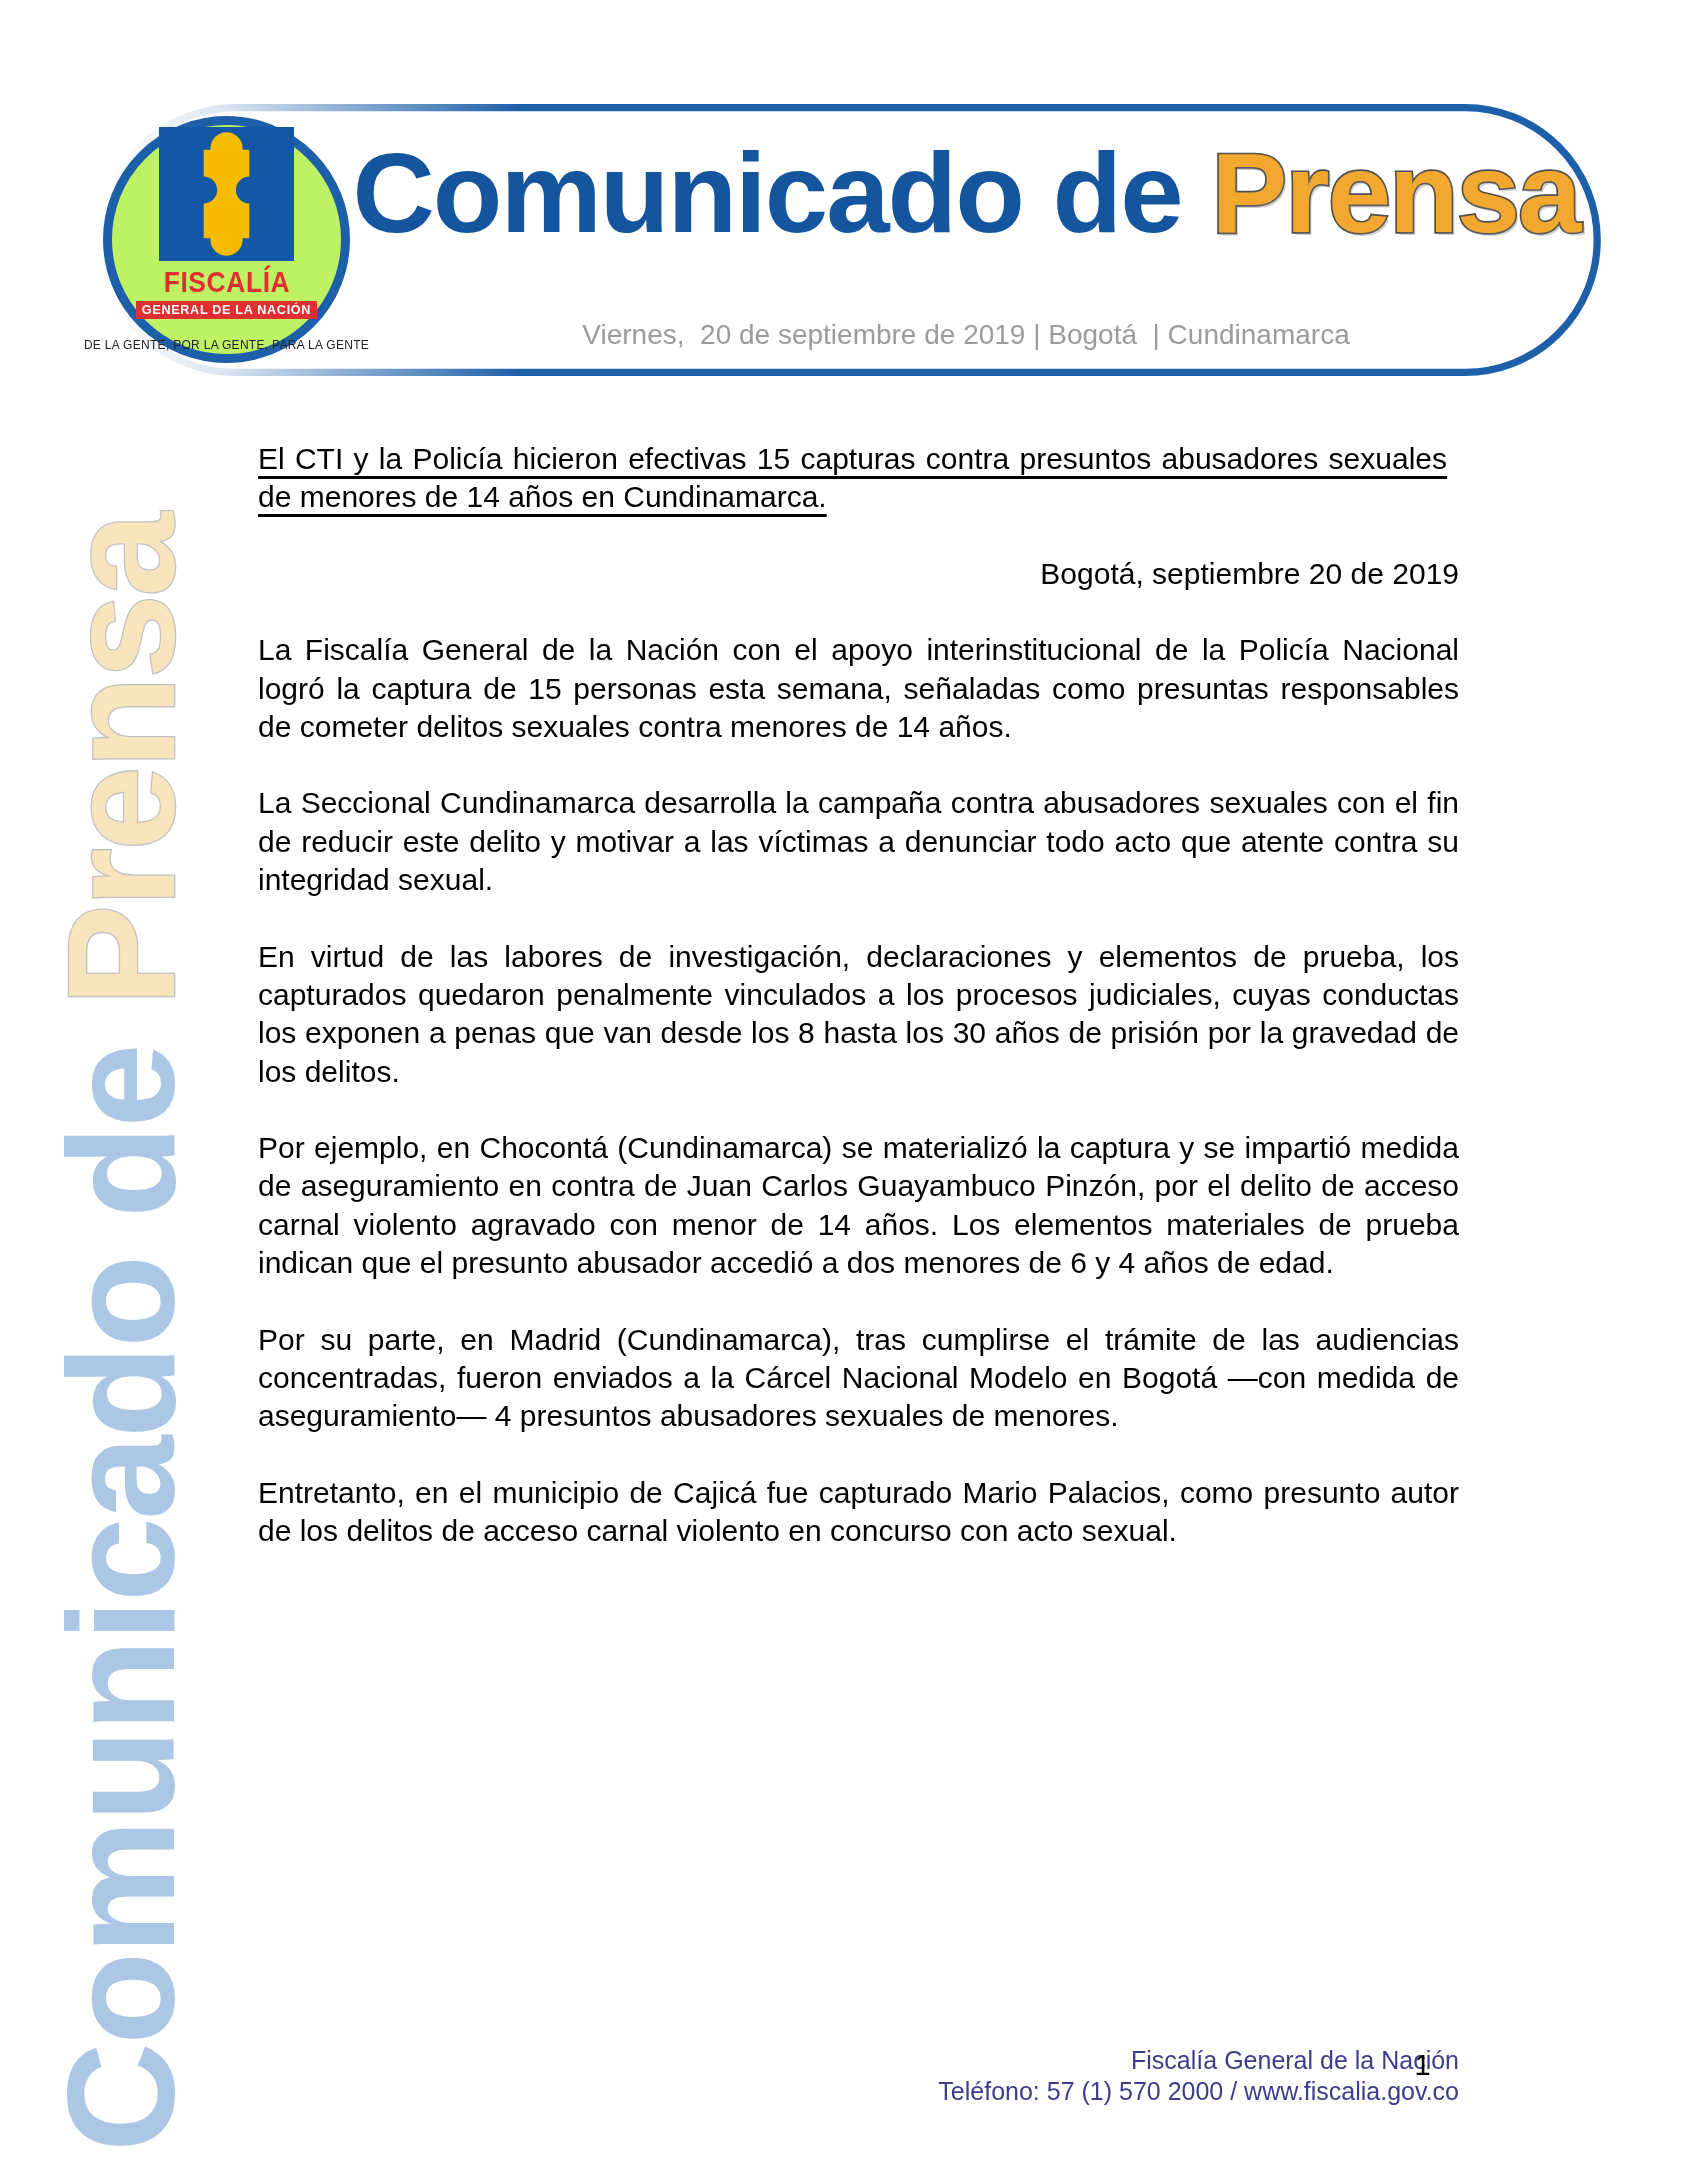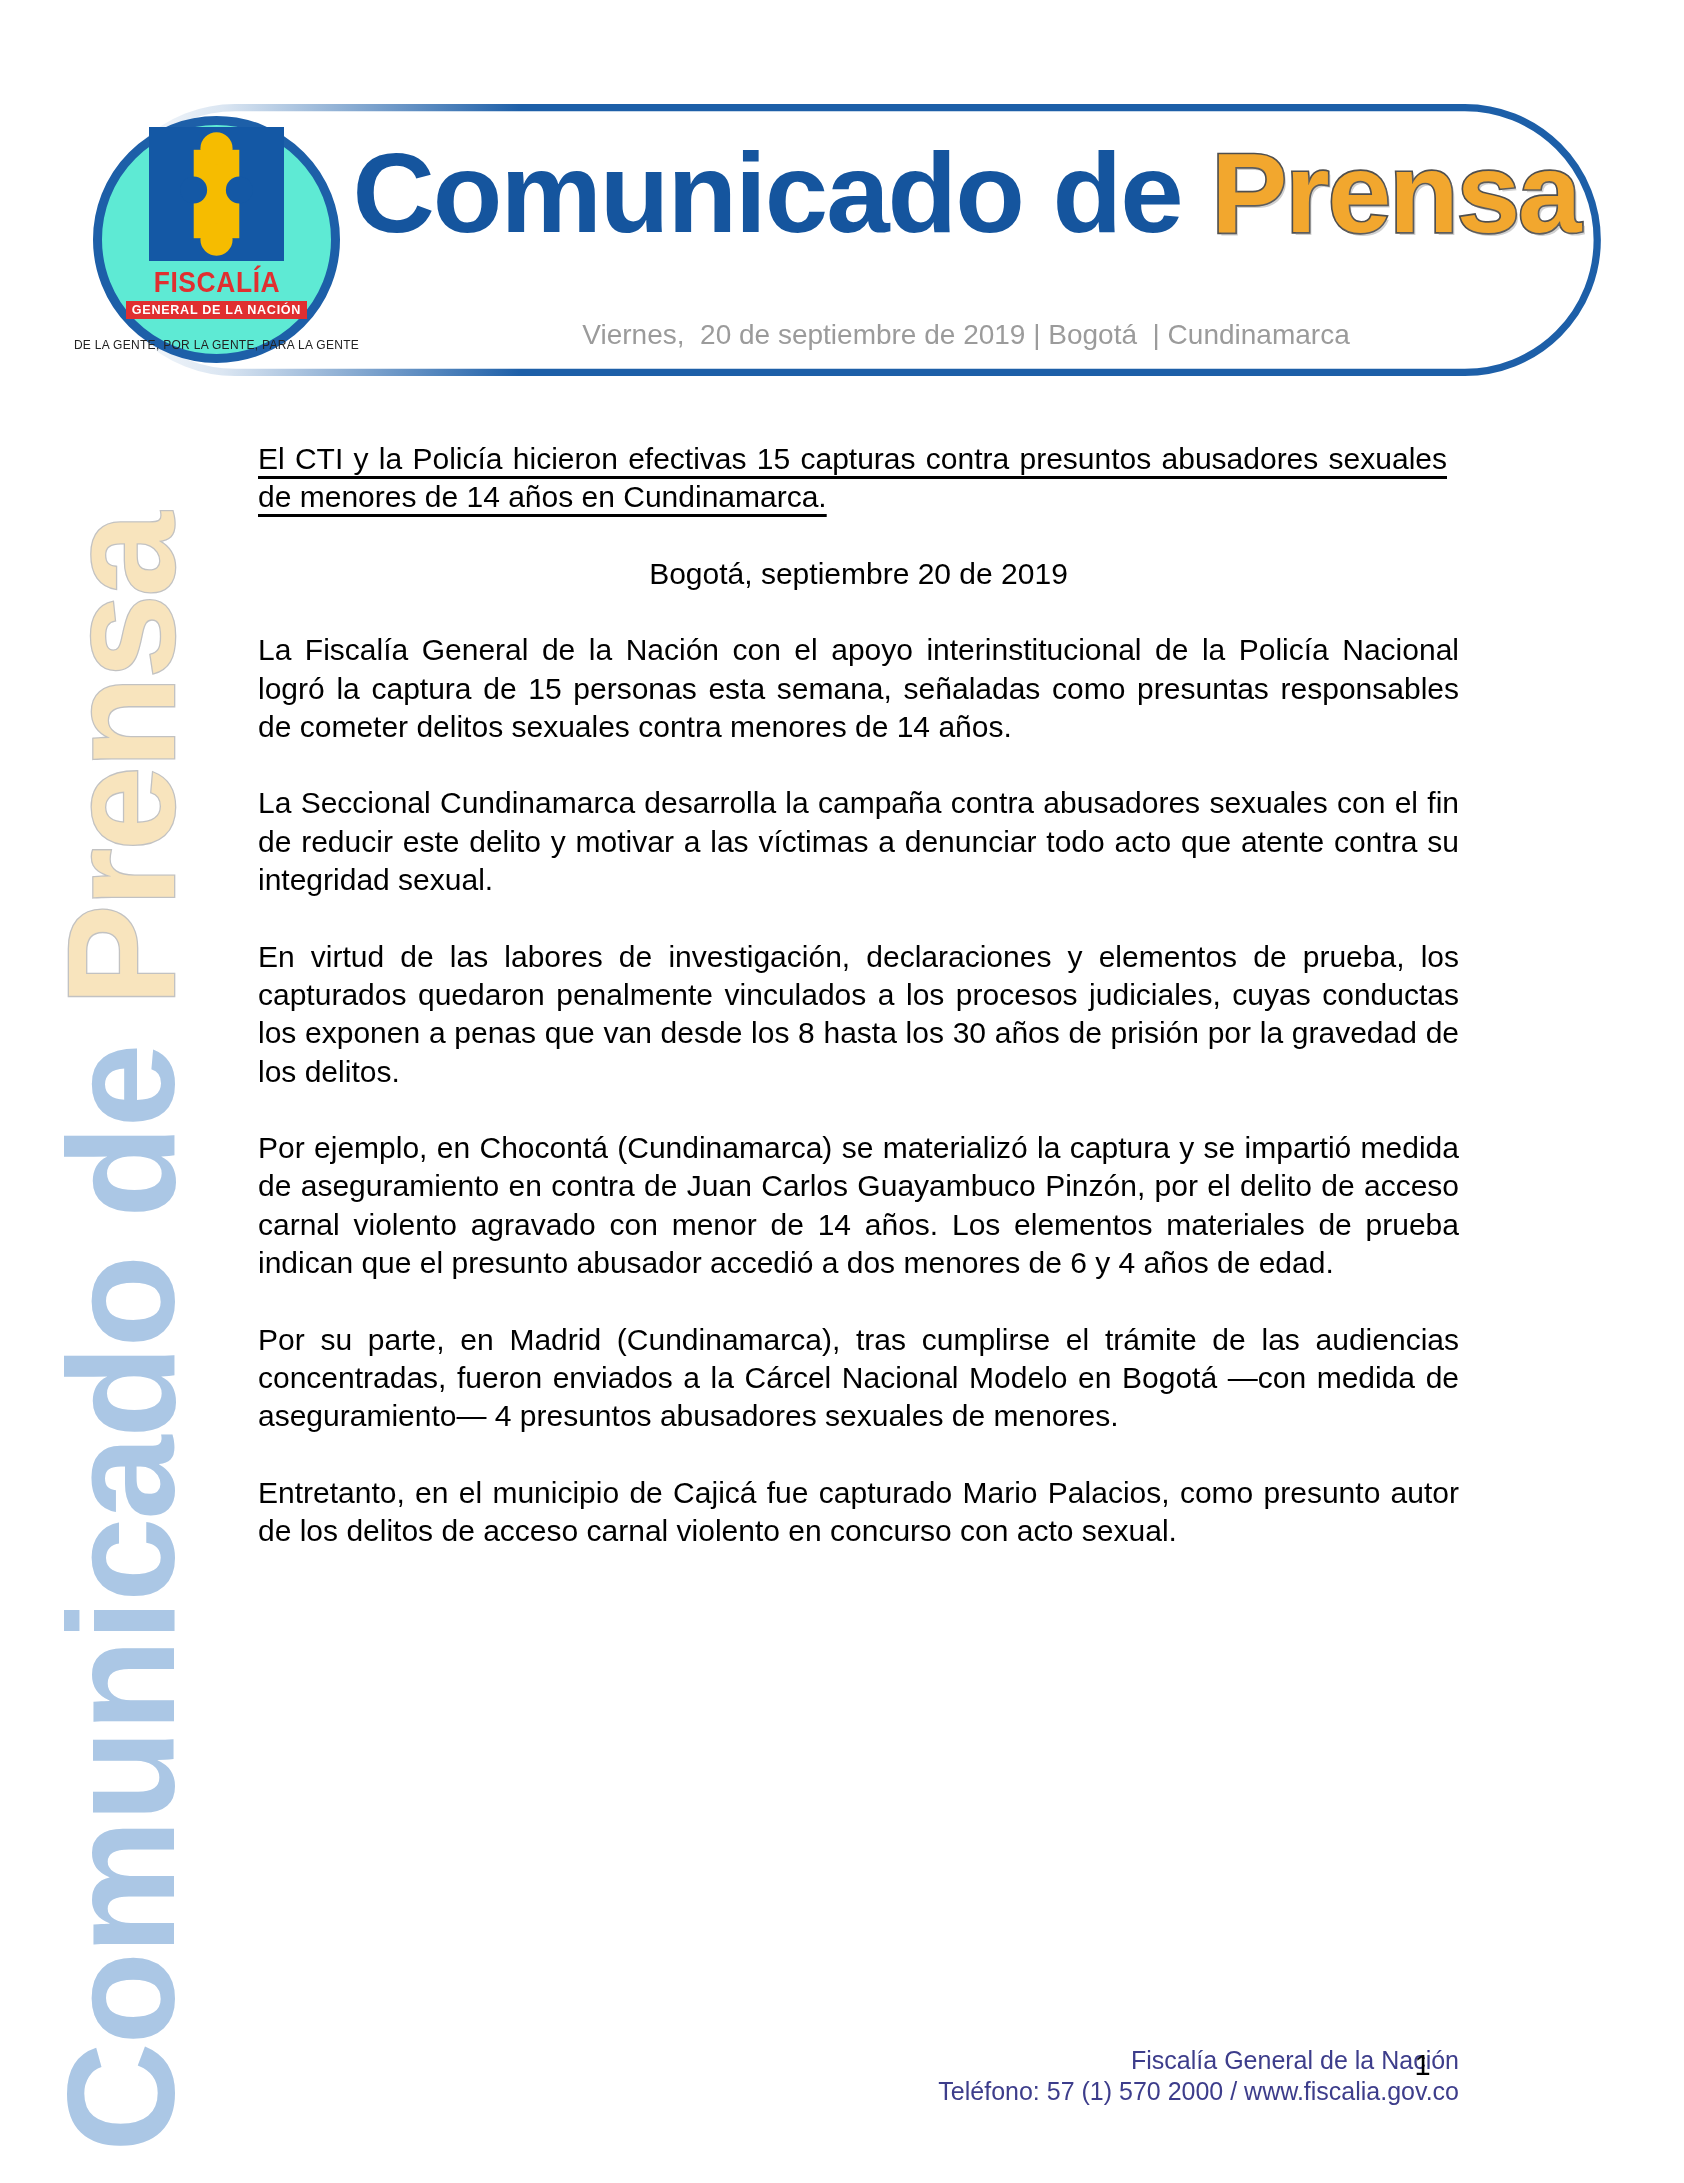--- a/index.html
+++ b/index.html
@@ -9,24 +9,24 @@
     font-family: "Liberation Sans", sans-serif;
     position: relative;
     overflow: hidden;
   }
   .page { position: absolute; inset: 0; width: 1684px; height: 2183px; background: #fff; }
 
   
   .capsule-svg { position: absolute; left: 98px; top: 103px; }
 
   .logo-circle {
-    position: absolute; left: 93px; top: 116px;
+    position: absolute; left: 103px; top: 116px;
     width: 229px; height: 229px;
     border: 9.3px solid #1d5fa8; border-radius: 50%;
-    background: #5eead4;
+    background: #bef264;
     display: flex; flex-direction: column; align-items: center; justify-content: center;
     z-index: 3;
   }
   .logo-square { width: 135px; height: 134px; background: #1458a5; display:flex; align-items:center; justify-content:center; }
   .logo-fiscalia {
     color: #e02f30; font-weight: bold; font-size: 30px; letter-spacing: 0.7px;
     margin-top: 4.6px; transform: scaleX(0.88); white-space: nowrap;
   }
   .logo-redbar {
     background: #e02f30; color: #ffffff; font-weight: bold; font-size: 12.6px;
@@ -75,21 +75,21 @@
     z-index: 2;
   }
   .article-title {
     font-size: 38px; font-weight: normal; line-height: 1.37;
     margin: 13.2px 0 54px 0; text-align: justify;
   }
   .article-lead {
     text-decoration: underline; text-decoration-thickness: 3.3px; text-underline-offset: 6.6px;
     margin: 0 12px 38px 0;
   }
-  .article-dateline { margin: 0 0 38px 0; text-align: center; }
+  .article-dateline { margin: 0 0 38px 0; text-align: right; }
   .article p.body-par { margin: 0 0 38px 0; }
 
   
   .footer {
     position: absolute; left: 258px; top: 2045px; width: 1201px;
     text-align: right; color: #3d3d8b; font-size: 25px; line-height: 1.25;
     z-index: 2;
   }
   .page-number {
     position: absolute; left: 1396px; top: 2049px; width: 53px;

